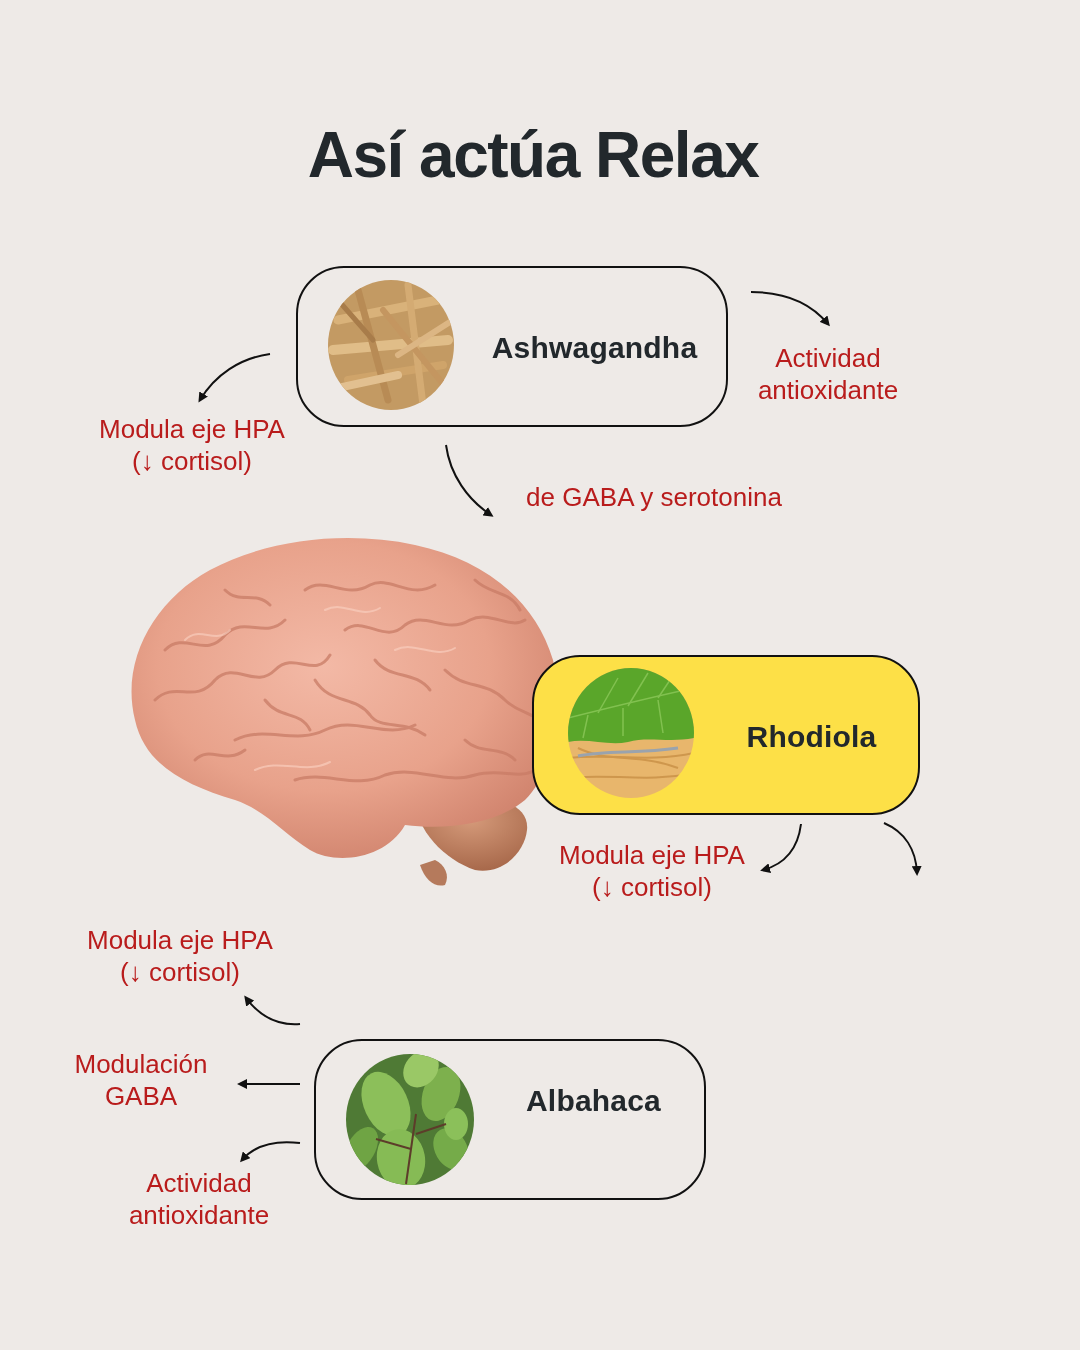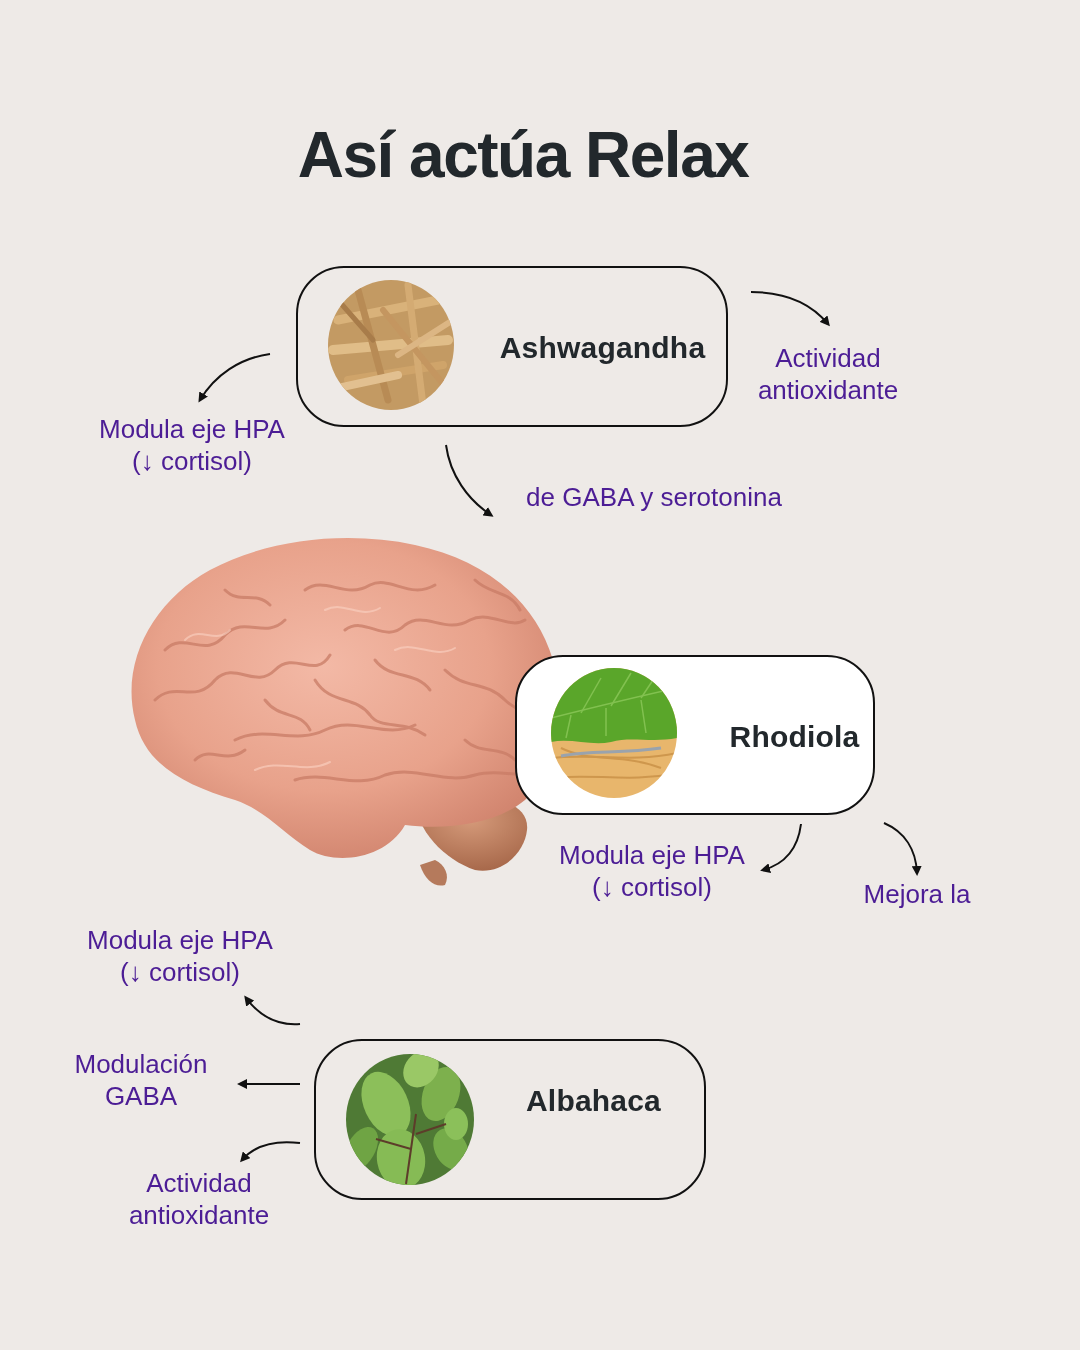--- a/index.html
+++ b/index.html
@@ -4,41 +4,41 @@
   <style>
     html, body { margin: 0; padding: 0; }
     body {
       width: 1080px; height: 1350px;
       background: #eeeae7;
       position: relative; overflow: hidden;
       font-family: "Liberation Sans", "DejaVu Sans", sans-serif;
       color: #22282c;
     }
     .title {
-      position: absolute; left: 8px; width: 1030px; top: 118px;
+      position: absolute; left: 18px; width: 1030px; top: 118px;
       text-align: center; font-size: 64px; font-weight: 700;
       letter-spacing: -1.5px; color: #22282c;
       font-family: "Liberation Sans", sans-serif;
     }
     .card {
       position: absolute; box-sizing: border-box;
       border: 2px solid #111; border-radius: 48px;
       background: transparent;
     }
     .card .thumb {
       position: absolute; border-radius: 50%; overflow: hidden;
     }
     .card .name {
       position: absolute; font-weight: 700; font-size: 30px;
       color: #22282c; text-align: center; line-height: 36px;
       letter-spacing: 0.2px;
     }
     .label {
       position: absolute; font-size: 26px; line-height: 32px;
-      text-align: center; color: #4c1d95; white-space: nowrap;
+      text-align: center; color: #b91c1c; white-space: nowrap;
     }
     .overlay { position: absolute; left: 0; top: 0; width: 1080px; height: 1350px; pointer-events: none; }
     .brain { position: absolute; left: 115px; top: 530px; }
   </style>
 </head>
 <body>
 
 <div class="title">Así actúa Relax</div>
 
 <svg class="brain" width="450" height="360" viewBox="0 0 450 360">
@@ -111,36 +111,36 @@
         <line x1="20" y1="100" x2="115" y2="85" stroke="#cfa46a" stroke-width="8"></line>
         <line x1="30" y1="10" x2="60" y2="120" stroke="#b88b55" stroke-width="7"></line>
         <line x1="80" y1="5" x2="95" y2="125" stroke="#d4ab73" stroke-width="7"></line>
         <line x1="0" y1="110" x2="70" y2="95" stroke="#e2c090" stroke-width="8"></line>
         <line x1="55" y1="30" x2="120" y2="110" stroke="#c49660" stroke-width="6"></line>
         <line x1="10" y1="20" x2="45" y2="60" stroke="#a87c4a" stroke-width="5"></line>
         <line x1="70" y1="75" x2="125" y2="40" stroke="#dcb684" stroke-width="6"></line>
       </g>
     </svg>
   </div>
-  <div class="name" style="left:192px; top:62px; width:225px;">Ashwagandha</div>
+  <div class="name" style="left:184px; top:62px; width:225px;">Ashwagandha</div>
 </div>
 
 <div class="label" style="left:738px; top:342px; width:180px;">
   <div>Actividad</div>
   <div>antioxidante</div>
 </div>
 <div class="label" style="left:82px; top:413px; width:220px;">
   <div>Modula eje HPA</div>
   <div>(↓ cortisol)</div>
 </div>
 <div class="label" style="left:504px; top:481px; width:300px;">
   <div>de GABA y serotonina</div>
 </div>
 
-<div class="card" style="left:515px; top:655px; width:360px; height:160px; background:#ffffff;">
+<div class="card" style="left:532px; top:655px; width:388px; height:160px; background:#fde047;">
   <div class="thumb" style="left:34px; top:11px; width:126px; height:130px;">
     <svg width="126" height="130" viewBox="0 0 126 130">
       <rect width="126" height="130" fill="#e8b66c"></rect>
       <path d="M0 0 H126 V70 C 100 75, 80 68, 60 74 C 40 78, 20 70, 0 74 Z" fill="#5aa62a"></path>
       <g stroke="#8cc85a" stroke-width="1.5" fill="none" opacity="0.8">
         <path d="M0 50 C 40 40, 80 30, 126 20"></path>
         <path d="M30 45 L 50 10"></path>
           <path d="M60 38 L 80 5"></path>
           <path d="M90 30 L 110 0"></path>
         <path d="M20 47 L 15 70"></path>
@@ -156,21 +156,20 @@
     </svg>
   </div>
   <div class="name" style="left:190px; top:62px; width:175px;">Rhodiola</div>
 </div>
 
 <div class="label" style="left:542px; top:839px; width:220px;">
   <div>Modula eje HPA</div>
   <div>(↓ cortisol)</div>
 </div>
 <div class="label" style="left:812px; top:878px; width:210px;">
-  <div>Mejora la</div>
 </div>
 
 <div class="card" style="left:314px; top:1007px; width:392px; height:161px;margin-top:32px;">
   <div class="thumb" style="left:30px; top:13px; width:128px; height:131px;">
     <svg width="128" height="131" viewBox="0 0 128 131">
       <rect width="128" height="131" fill="#4f7a35"></rect>
       <g>
         <ellipse cx="40" cy="50" rx="22" ry="34" fill="#8cbf5a" transform="rotate(-25 40 50)"></ellipse>
         <ellipse cx="95" cy="40" rx="18" ry="28" fill="#7db04d" transform="rotate(20 95 40)"></ellipse>
         <ellipse cx="55" cy="105" rx="24" ry="30" fill="#86bb55" transform="rotate(-10 55 105)"></ellipse>

